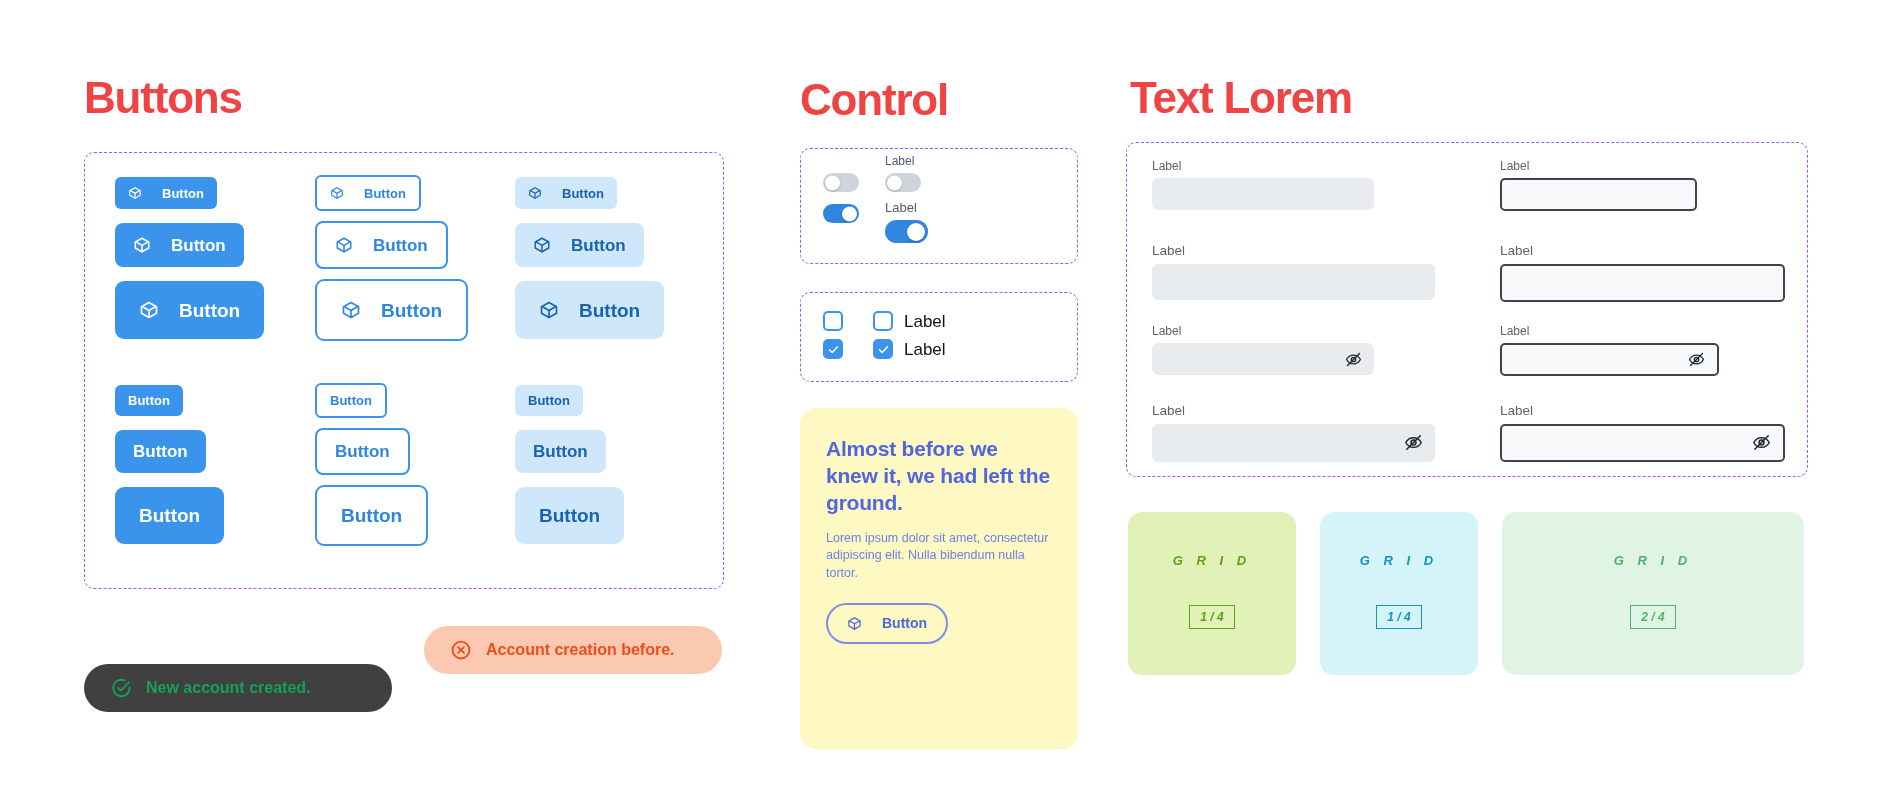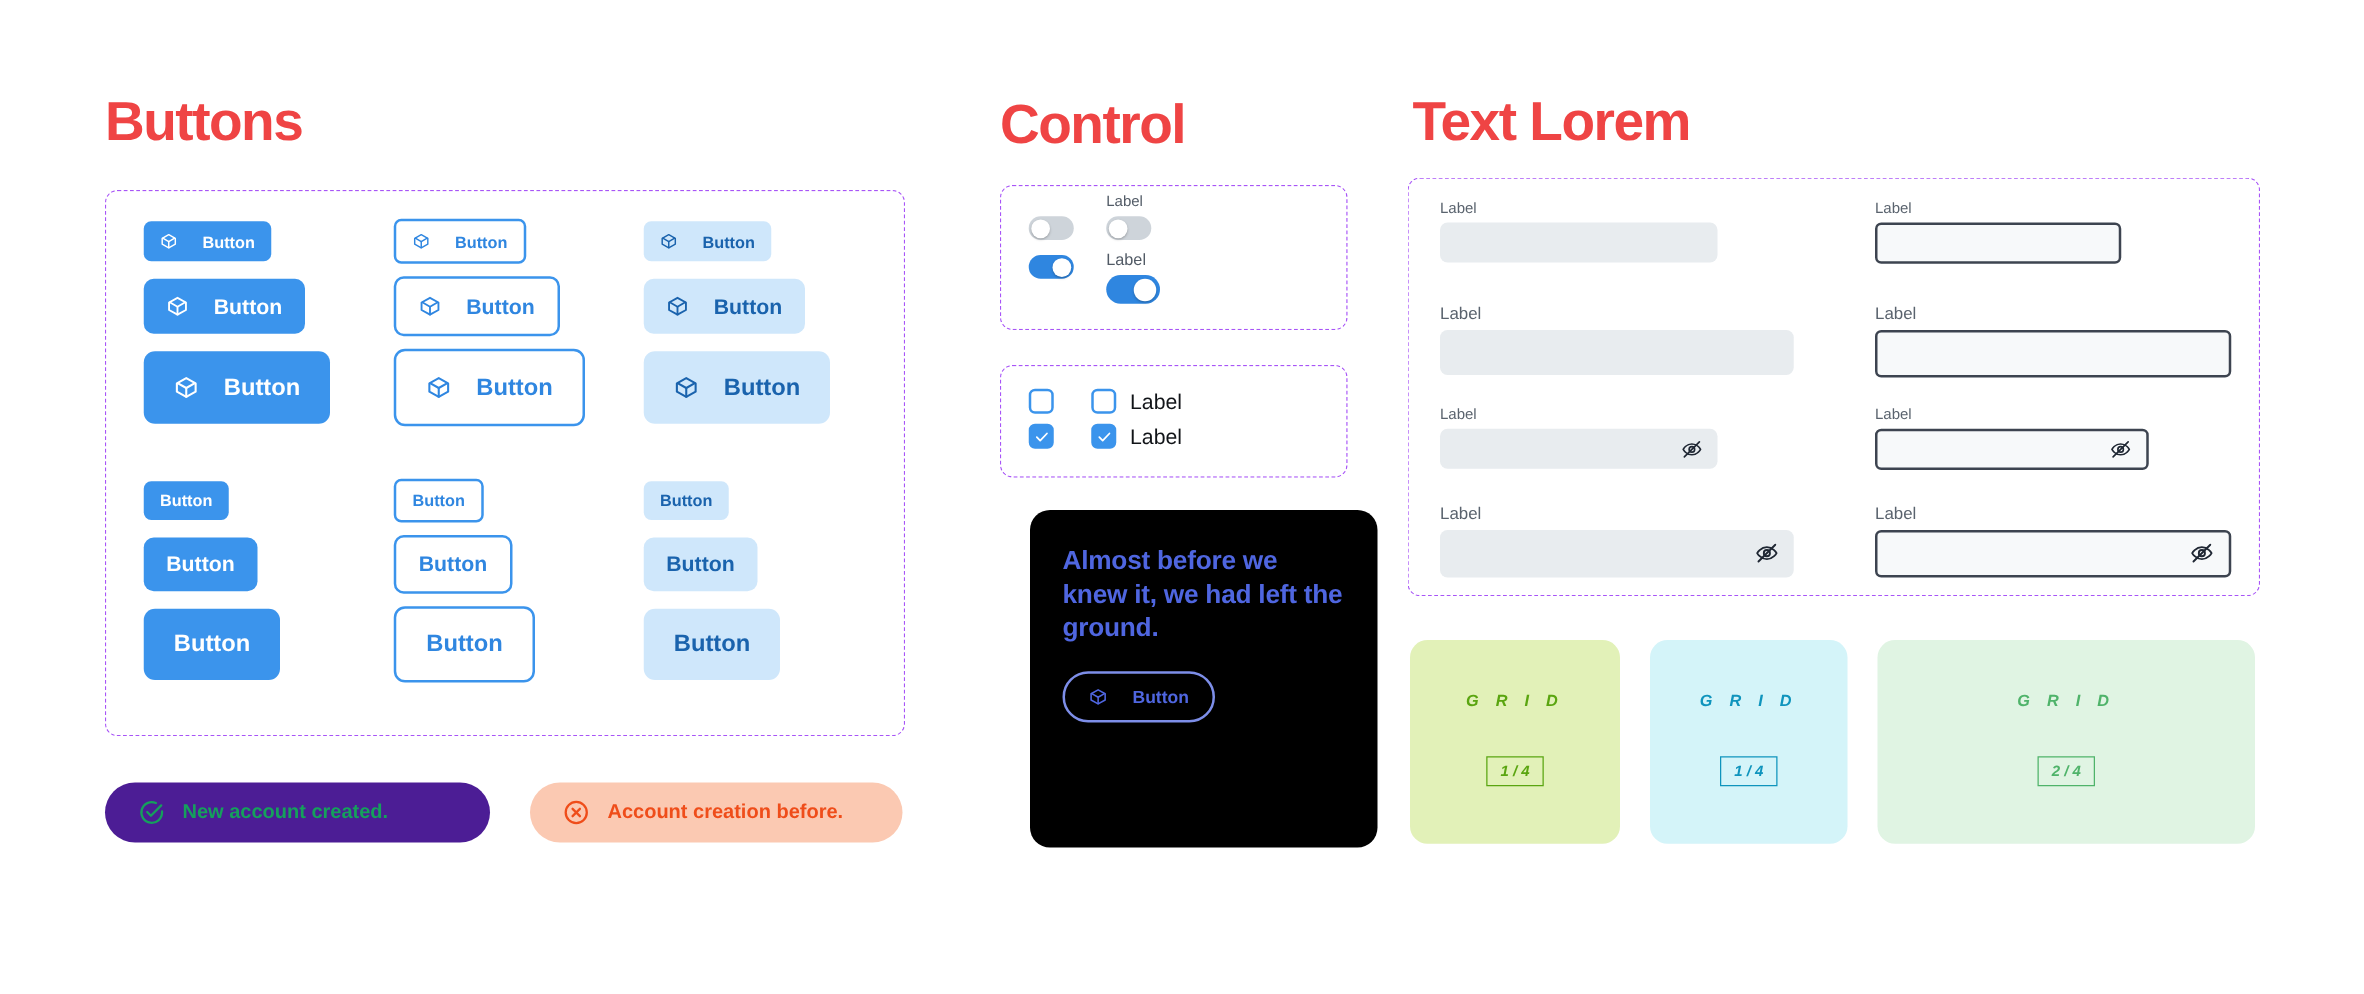--- a/index.html
+++ b/index.html
@@ -79,21 +79,21 @@
     position: absolute;
     display: flex;
     align-items: center;
     gap: 14px;
     border-radius: 26px;
     padding: 0 26px;
     height: 48px;
     font-weight: 700;
     font-size: 16px;
   }
-  #alert-success { left: 84px;  top: 626px; width: 308px; background: #4c1d95; color: #15a05c; }
+  #alert-success { left: 84px;  top: 664px; width: 308px; background: #404040; color: #15a05c; }
   #alert-error   { left: 424px; top: 626px; width: 298px; background: #fbc9b2; color: #ef4d1a; }
   .alert svg { display: block; flex: none; }
 
   
   .toggle {
     position: relative;
     border-radius: 999px;
     flex: none;
     cursor: pointer;
   }
@@ -140,25 +140,24 @@
   .cbx-label { font-size: 17px; color: #111418; line-height: 1; }
 
   .check-col-a { position: absolute; left: 22px; top: 18px; display: flex; flex-direction: column; gap: 8px; }
   .check-col-b { position: absolute; left: 72px; top: 18px; display: flex; flex-direction: column; gap: 8px; }
   .chk-row { display: flex; align-items: center; gap: 11px; height: 20px; }
 
   
   #promo-card {
     position: absolute;
     left: 800px; top: 408px;
-    width: 278px; height: 270px;
-    background: #000000;
+    width: 278px; height: 341px;
+    background: #fef9c3;
     border-radius: 16px;
     padding: 28px 26px 0 26px;
-    margin-left: 24px;
   }
   #promo-title {
     font-weight: 700;
     font-size: 21px;
     line-height: 1.28;
     color: #4f66e0;
     letter-spacing: -0.2px;
   }
   #promo-body {
     margin-top: 13px;
@@ -492,20 +491,21 @@
               <path d="M4.5 12.5 9.5 17.5 19.5 7"></path>
             </svg>
           </span>
         <span class="cbx-label">Label</span>
       </div>
     </div>
   </div>
 
   <div id="promo-card">
     <div id="promo-title">Almost before we knew it, we had left the ground.</div>
+    <div id="promo-body">Lorem ipsum dolor sit amet, consectetur adipiscing elit. Nulla bibendum nulla tortor.</div>
     <button class="btn" id="promo-btn">
       <span class="cube">
           <svg width="15" height="15" viewBox="0 0 24 24" fill="none" stroke="currentColor" stroke-width="2" stroke-linejoin="round">
             <path d="M21 16V8l-9-5-9 5v8l9 5 9-5z"></path>
             <path d="M3.3 7.5 12 12.5l8.7-5"></path>
             <path d="M12 12.5V21.5"></path>
           </svg>
         </span>
       <span>Button</span>
     </button>

